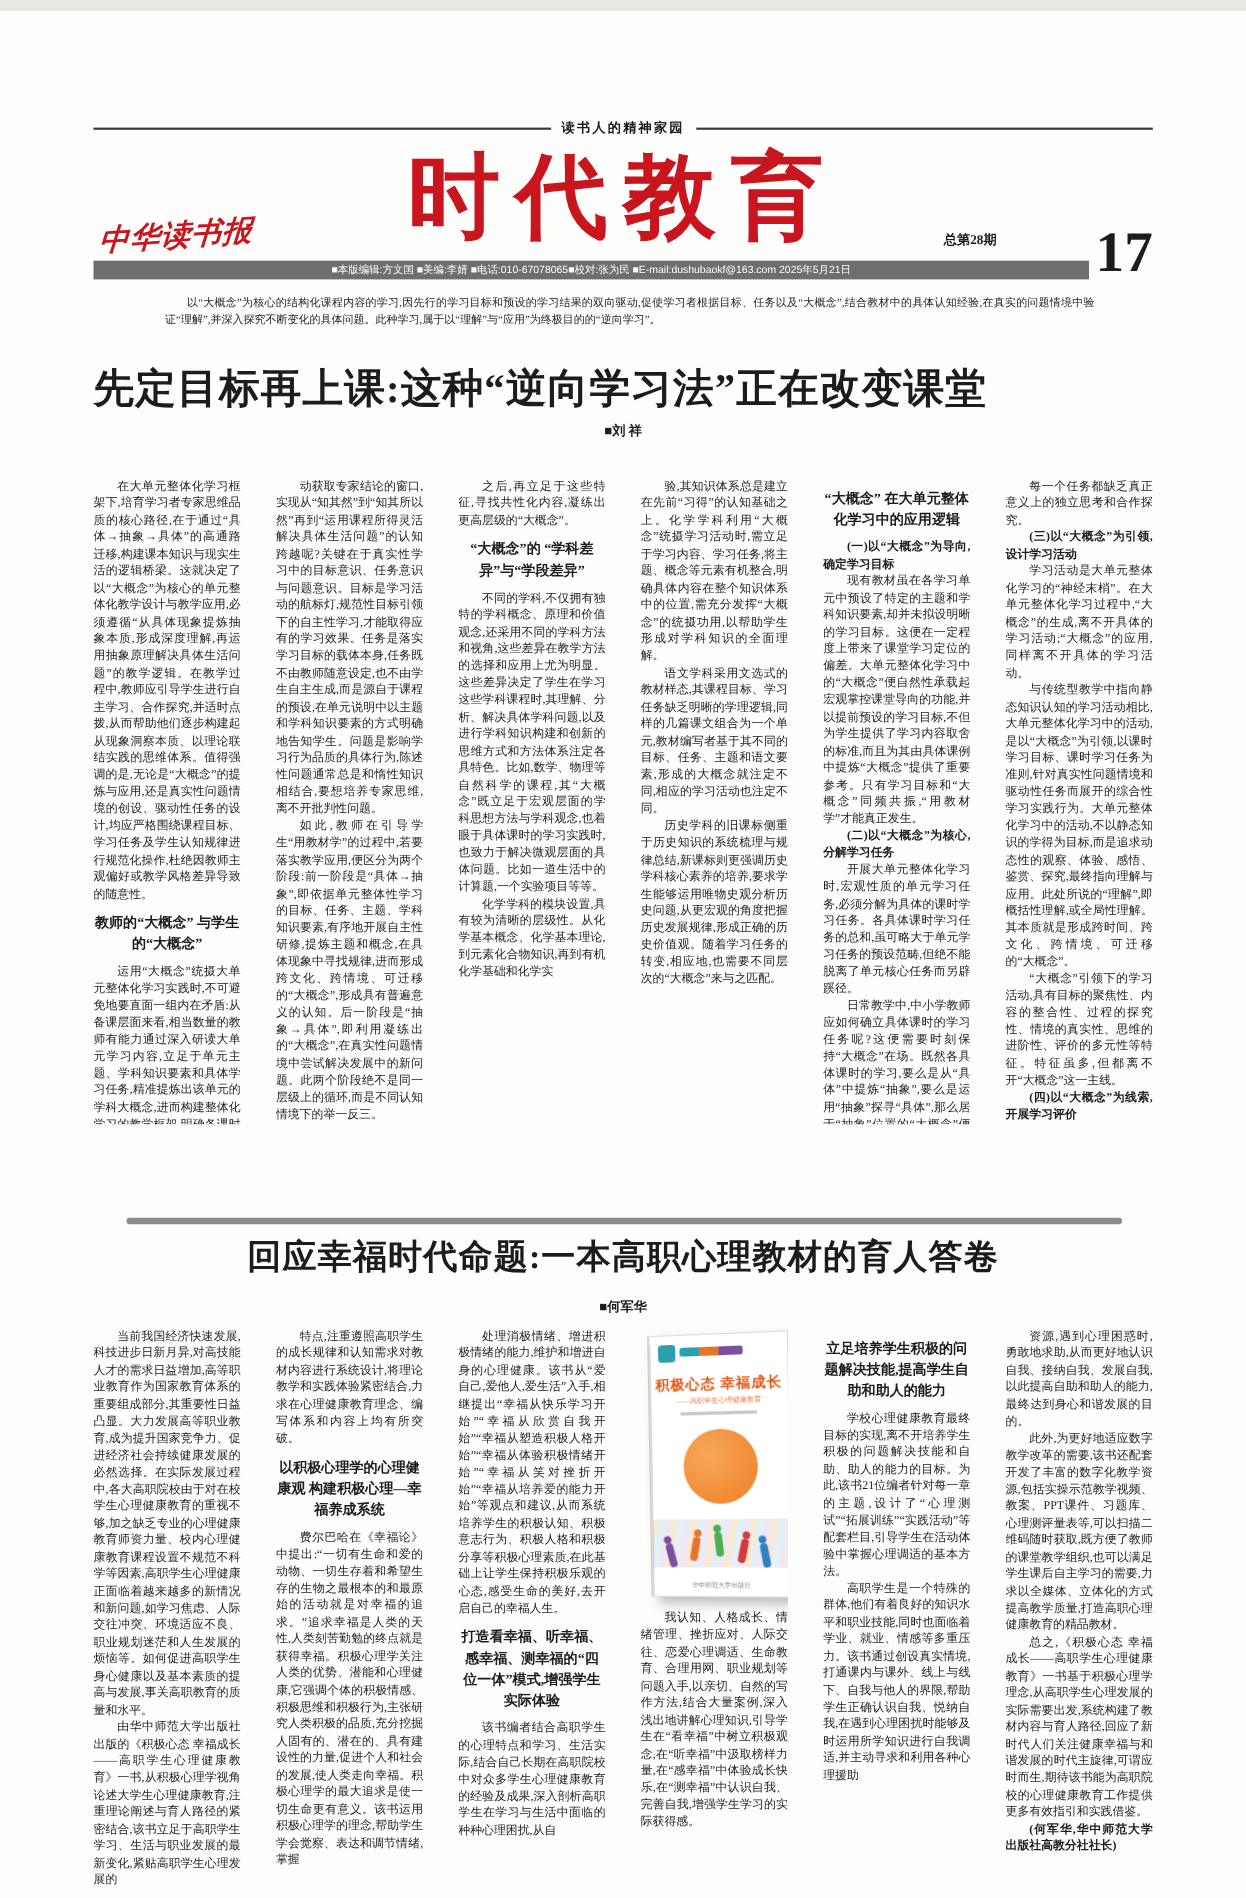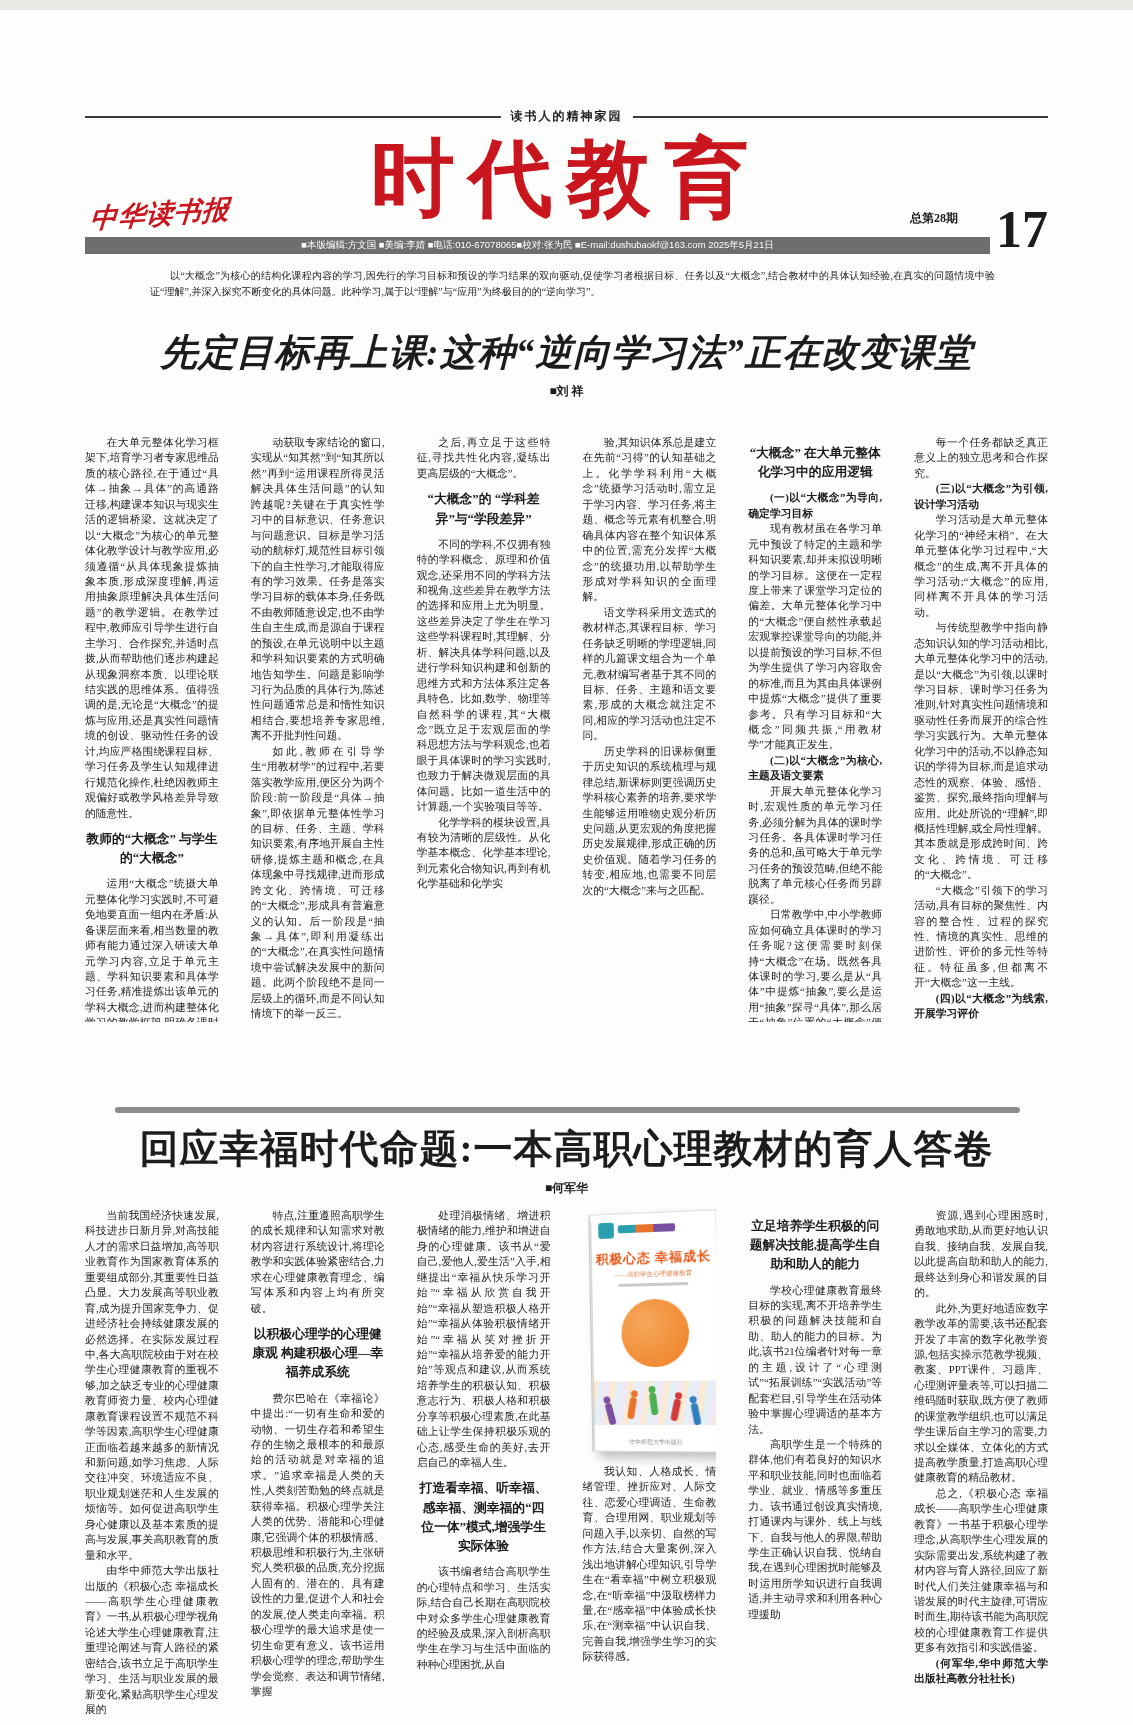--- a/index.html
+++ b/index.html
@@ -7,44 +7,44 @@
         font-family:"Liberation Serif","DejaVu Serif",serif;color:#1c1c1c;overflow:hidden;}
   
   .slogan-row{position:absolute;left:85px;top:98px;width:963px;display:flex;align-items:center;gap:10px;}
   .slogan-row .rule{flex:1;height:2px;background:#3a3a3a;}
   .slogan{font-size:12px;font-weight:bold;letter-spacing:2px;white-space:nowrap;}
   .section-title{position:absolute;left:0;top:112px;width:100%;text-align:center;
         font-size:84px;font-weight:900;letter-spacing:14px;color:#c9151e;
         font-family:"Liberation Sans","DejaVu Sans",sans-serif;}
   .paper-logo{position:absolute;left:90px;top:186px;font-size:27px;font-weight:900;color:#c9151e;
         transform:rotate(-4deg) skewX(-8deg);letter-spacing:1px;font-style:italic;}
-  .issue-no{position:absolute;left:858px;top:200px;width:100px;text-align:right;font-size:12px;font-weight:bold;}
+  .issue-no{position:absolute;left:858px;top:200px;width:100px;font-size:12px;font-weight:bold;}
   .info-bar{position:absolute;left:85px;top:227px;width:905px;height:17px;background:#6e6e6e;color:#fff;
         display:flex;justify-content:center;align-items:center;padding:0 6px;box-sizing:border-box;
         font-size:9.5px;font-family:"Liberation Sans","DejaVu Sans",sans-serif;white-space:nowrap;}
   .page-num{position:absolute;left:996px;top:194px;width:56px;font-size:52px;font-weight:bold;line-height:1;
         font-family:"Liberation Serif",serif;}
   
   .intro{position:absolute;left:150px;top:258px;width:845px;font-size:10px;line-height:1.62;
         text-align:justify;text-indent:2em;font-weight:500;}
-  .headline1{position:absolute;left:85px;top:318px;width:963px;text-align:center;font-size:37px;
-        font-weight:900;letter-spacing:1px;font-style:italic;}
+  .headline1{position:absolute;left:85px;top:318px;width:963px;font-size:37px;
+        font-weight:900;letter-spacing:1px;}
   .byline{position:absolute;width:100%;text-align:center;font-size:12px;font-weight:bold;}
   .byline1{top:373px;}
   .cols{position:absolute;left:85px;width:963px;display:flex;gap:32px;}
   .cols1{top:425px;height:587px;}
   .cols2{top:1198px;height:512px;}
   .col{flex:1;overflow:hidden;font-size:10.8px;line-height:1.43;text-align:justify;}
   .blk{margin:0;}
   .blk-p{text-indent:2em;}
   .blk-h{font-weight:bold;text-align:center;font-size:12.8px;line-height:1.5;margin:9px 0 8px 0;}
   .blk-b{font-weight:bold;text-indent:2em;}
   
   .divider{position:absolute;left:115px;top:1097px;width:905px;height:6px;background:#8c8c8c;border-radius:3px;}
-  .headline2{position:absolute;left:85px;top:1112px;width:963px;text-align:center;font-size:39px;
+  .headline2{position:absolute;left:85px;top:1112px;width:963px;text-align:center;font-size:31px;
         font-weight:900;letter-spacing:1px;}
   .byline2{top:1170px;}
   
   .book-wrap{width:100%;height:250px;position:relative;margin-bottom:6px;}
   .book{position:absolute;left:8px;top:4px;width:126px;height:238px;background:#fff;
         box-shadow:6px 6px 10px rgba(0,0,0,.25), -1px 0 0 #cfcfcf;
         transform:perspective(600px) rotateY(-7deg) rotate(-1deg);border:1px solid #ddd;overflow:hidden;}
   .book-spine{position:absolute;left:-7px;top:6px;width:8px;height:236px;background:#d8d8d4;
         transform:skewY(14deg);}
   .book-logo{position:absolute;left:8px;top:8px;width:16px;height:16px;background:#2b9fae;border-radius:3px;}
@@ -111,21 +111,21 @@
       </div>
     <div class="col">
         <div class="blk blk-p">验,其知识体系总是建立在先前“习得”的认知基础之上。化学学科利用“大概念”统摄学习活动时,需立足于学习内容、学习任务,将主题、概念等元素有机整合,明确具体内容在整个知识体系中的位置,需充分发挥“大概念”的统摄功用,以帮助学生形成对学科知识的全面理解。</div>
         <div class="blk blk-p">语文学科采用文选式的教材样态,其课程目标、学习任务缺乏明晰的学理逻辑,同样的几篇课文组合为一个单元,教材编写者基于其不同的目标、任务、主题和语文要素,形成的大概念就注定不同,相应的学习活动也注定不同。</div>
         <div class="blk blk-p">历史学科的旧课标侧重于历史知识的系统梳理与规律总结,新课标则更强调历史学科核心素养的培养,要求学生能够运用唯物史观分析历史问题,从更宏观的角度把握历史发展规律,形成正确的历史价值观。随着学习任务的转变,相应地,也需要不同层次的“大概念”来与之匹配。</div>
       </div>
     <div class="col">
         <div class="blk blk-h">“大概念” 在大单元整体化学习中的应用逻辑</div>
         <div class="blk blk-b">(一)以“大概念”为导向,确定学习目标</div>
         <div class="blk blk-p">现有教材虽在各学习单元中预设了特定的主题和学科知识要素,却并未拟设明晰的学习目标。这便在一定程度上带来了课堂学习定位的偏差。大单元整体化学习中的“大概念”便自然性承载起宏观掌控课堂导向的功能,并以提前预设的学习目标,不但为学生提供了学习内容取舍的标准,而且为其由具体课例中提炼“大概念”提供了重要参考。只有学习目标和“大概念”同频共振,“用教材学”才能真正发生。</div>
-        <div class="blk blk-b">(二)以“大概念”为核心,主题及语文要素</div>
+        <div class="blk blk-b">(二)以“大概念”为核心,分解学习任务</div>
         <div class="blk blk-p">开展大单元整体化学习时,宏观性质的单元学习任务,必须分解为具体的课时学习任务。各具体课时学习任务的总和,虽可略大于单元学习任务的预设范畴,但绝不能脱离了单元核心任务而另辟蹊径。</div>
         <div class="blk blk-p">日常教学中,中小学教师应如何确立具体课时的学习任务呢?这便需要时刻保持“大概念”在场。既然各具体课时的学习,要么是从“具体”中提炼“抽象”,要么是运用“抽象”探寻“具体”,那么居于“抽象”位置的“大概念”便不可或缺。</div>
       </div>
     <div class="col">
         <div class="blk blk-p">每一个任务都缺乏真正意义上的独立思考和合作探究。</div>
         <div class="blk blk-b">(三)以“大概念”为引领,设计学习活动</div>
         <div class="blk blk-p">学习活动是大单元整体化学习的“神经末梢”。在大单元整体化学习过程中,“大概念”的生成,离不开具体的学习活动;“大概念”的应用,同样离不开具体的学习活动。</div>
         <div class="blk blk-p">与传统型教学中指向静态知识认知的学习活动相比,大单元整体化学习中的活动,是以“大概念”为引领,以课时学习目标、课时学习任务为准则,针对真实性问题情境和驱动性任务而展开的综合性学习实践行为。大单元整体化学习中的活动,不以静态知识的学得为目标,而是追求动态性的观察、体验、感悟、鉴赏、探究,最终指向理解与应用。此处所说的“理解”,即概括性理解,或全局性理解。其本质就是形成跨时间、跨文化、跨情境、可迁移的“大概念”。</div>
         <div class="blk blk-p">“大概念”引领下的学习活动,具有目标的聚焦性、内容的整合性、过程的探究性、情境的真实性、思维的进阶性、评价的多元性等特征。特征虽多,但都离不开“大概念”这一主线。</div>
         <div class="blk blk-b">(四)以“大概念”为线索,开展学习评价</div>

